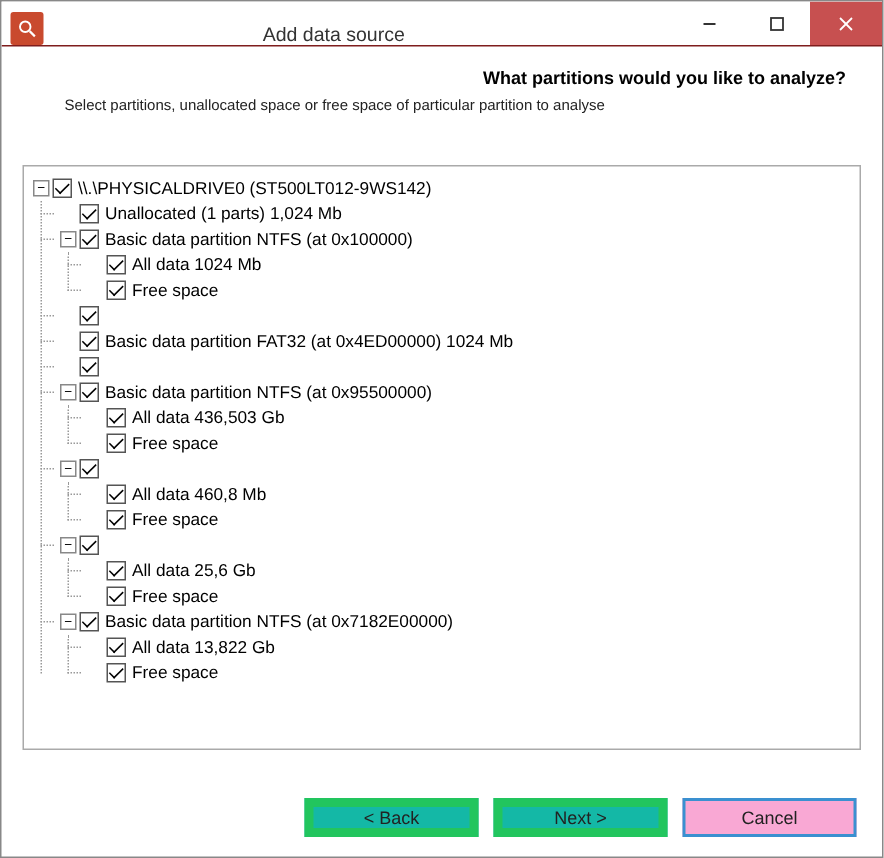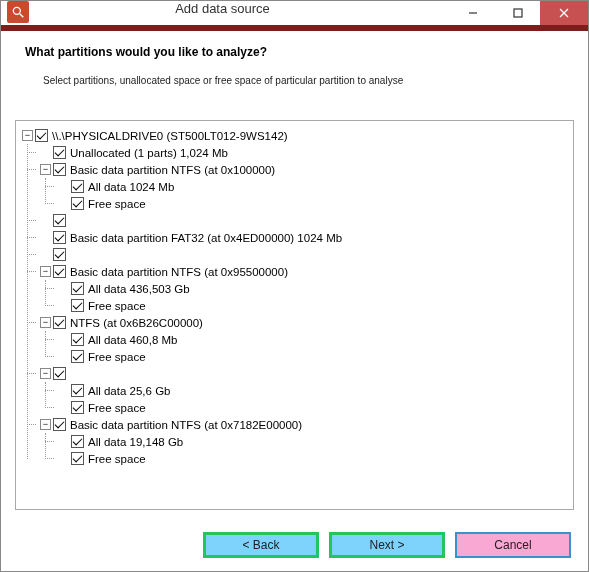--- a/index.html
+++ b/index.html
@@ -9,22 +9,22 @@
     background: #fff;
     width: 589px;
     height: 572px;
     overflow: hidden;
     border: 1px solid #888;
   }
   .titlebar {
     height: 30px;
     background: #fff;
     display: flex;
-    align-items: flex-start;
-    border-bottom: 6px solid #7f1d1d;
+    align-items: flex-end;
+    border-bottom: 1px solid #7f1d1d;
   }
   .titlebar .app-icon {
     width: 22px; height: 22px;
     margin: 0 6px;
     background: #c94a2e;
     border-radius: 2px;
     display: flex; align-items: center; justify-content: center;
   }
   .titlebar .app-icon svg { width: 14px; height: 14px; }
   .titlebar .title {
@@ -44,21 +44,22 @@
   .win-btn.close svg { stroke: #fff; }
   .win-btn svg { width: 10px; height: 10px; stroke: #333; stroke-width: 1.2; fill: none; }
 
   .header {
     padding: 14px 24px 4px 24px;
   }
   .header h1 {
     font-size: 12px;
     font-weight: bold;
     color: #000;
-    margin-bottom: 16px;
+    margin-bottom: 6px;
+    text-align: right;
   }
   .header p {
     font-size: 10px;
     color: #222;
     padding-left: 18px;
   }
 
   .content {
     margin: 30px 14px 10px 14px;
     border: 1px solid #aaa;
@@ -123,22 +124,22 @@
   .footer {
     display: flex;
     justify-content: flex-end;
     gap: 10px;
     padding: 14px 18px;
     position: absolute;
     bottom: 0; left: 0; right: 0;
   }
   .btn {
     width: 116px; height: 26px;
-    border: 3px solid #22c55e;
-    background: #7dd3fc;
+    border: 6px solid #22c55e;
+    background: #14b8a6;
     font-size: 12px;
     color: #222;
     display: flex; align-items: center; justify-content: center;
     cursor: pointer;
   }
   .btn.primary {
     border: 2px solid #3a90d0;
     background: #f9a8d4;
   }
 </style>
@@ -256,21 +257,20 @@
                   <span class="chk checked"></span>
                   <span class="lbl">Free space</span>
                 </div>
               </div>
             </div>
           </div>
           <div class="node child-row">
             <div class="row">
               <span class="toggle">−</span>
               <span class="chk checked"></span>
-              <span class="lbl">NTFS (at 0x6B26C00000)</span>
             </div>
             <div class="children">
               <div class="node child-row">
                 <div class="row">
                   <span class="toggle-spacer"></span>
                   <span class="chk checked"></span>
                   <span class="lbl">All data 460,8 Mb</span>
                 </div>
               </div>
               <div class="node child-row">
@@ -308,21 +308,21 @@
             <div class="row">
               <span class="toggle">−</span>
               <span class="chk checked"></span>
               <span class="lbl">Basic data partition NTFS (at 0x7182E00000)</span>
             </div>
             <div class="children">
               <div class="node child-row">
                 <div class="row">
                   <span class="toggle-spacer"></span>
                   <span class="chk checked"></span>
-                  <span class="lbl">All data 19,148 Gb</span>
+                  <span class="lbl">All data 13,822 Gb</span>
                 </div>
               </div>
               <div class="node child-row">
                 <div class="row">
                   <span class="toggle-spacer"></span>
                   <span class="chk checked"></span>
                   <span class="lbl">Free space</span>
                 </div>
               </div>
             </div>

